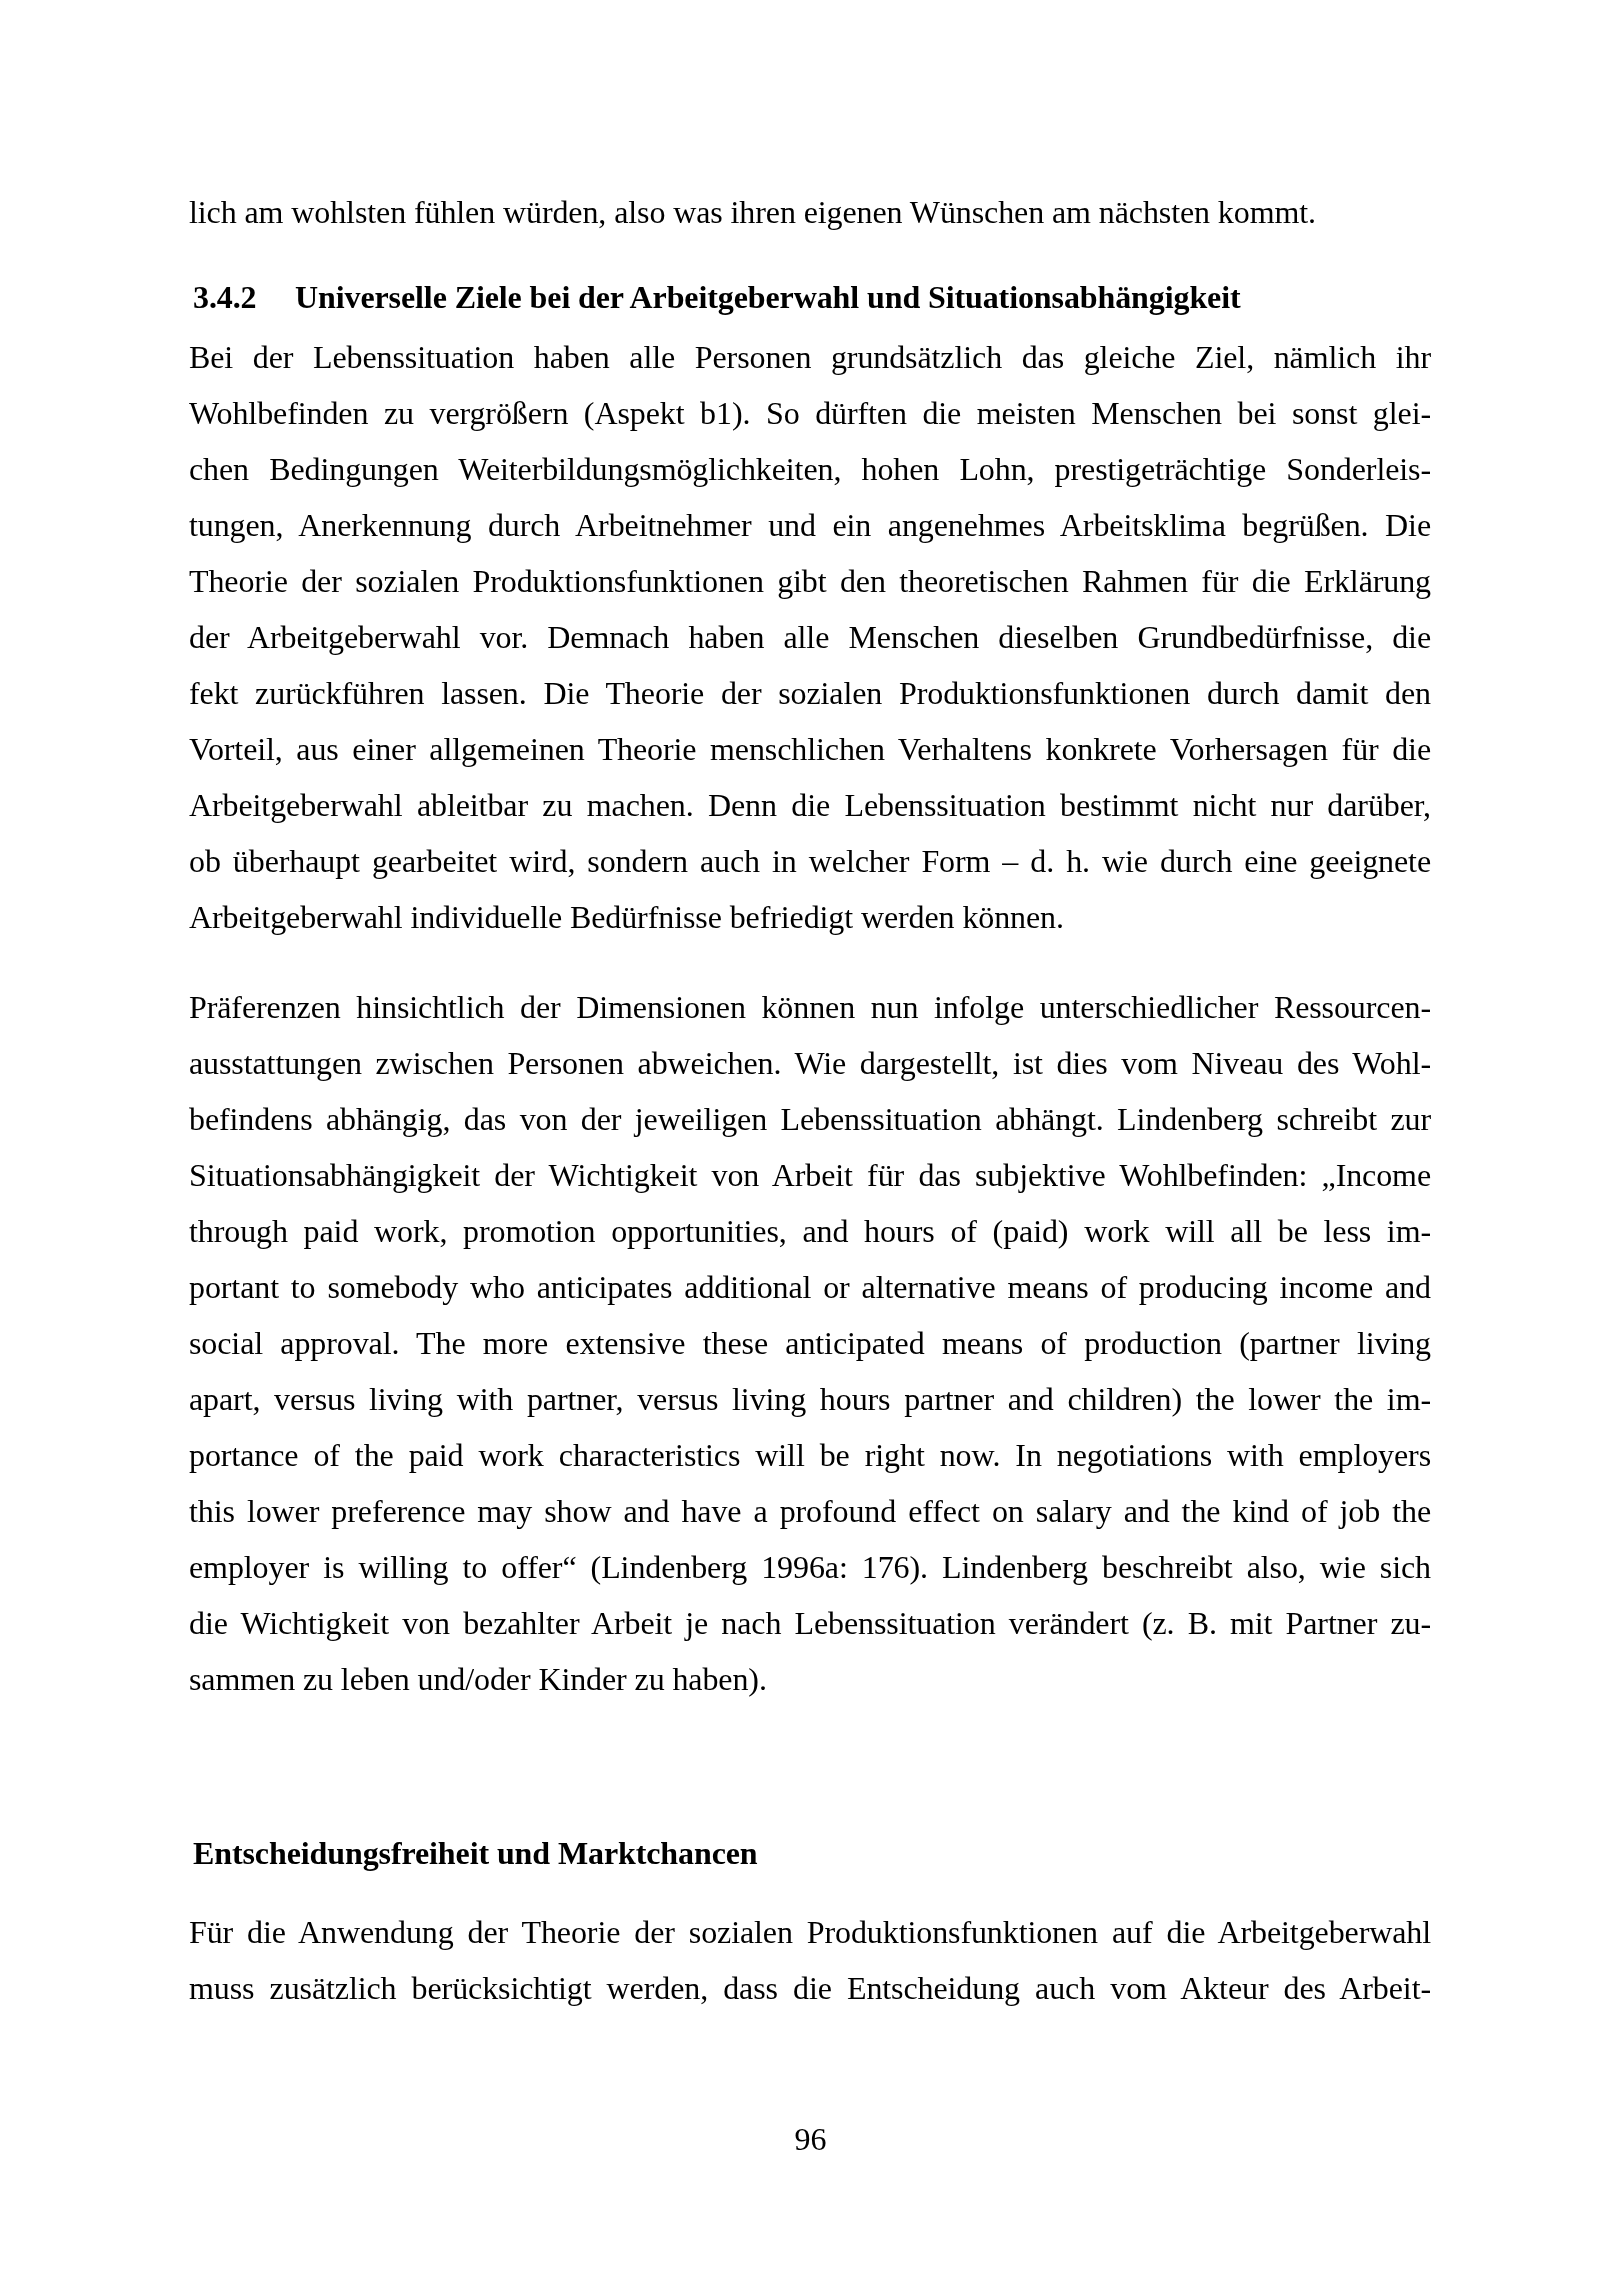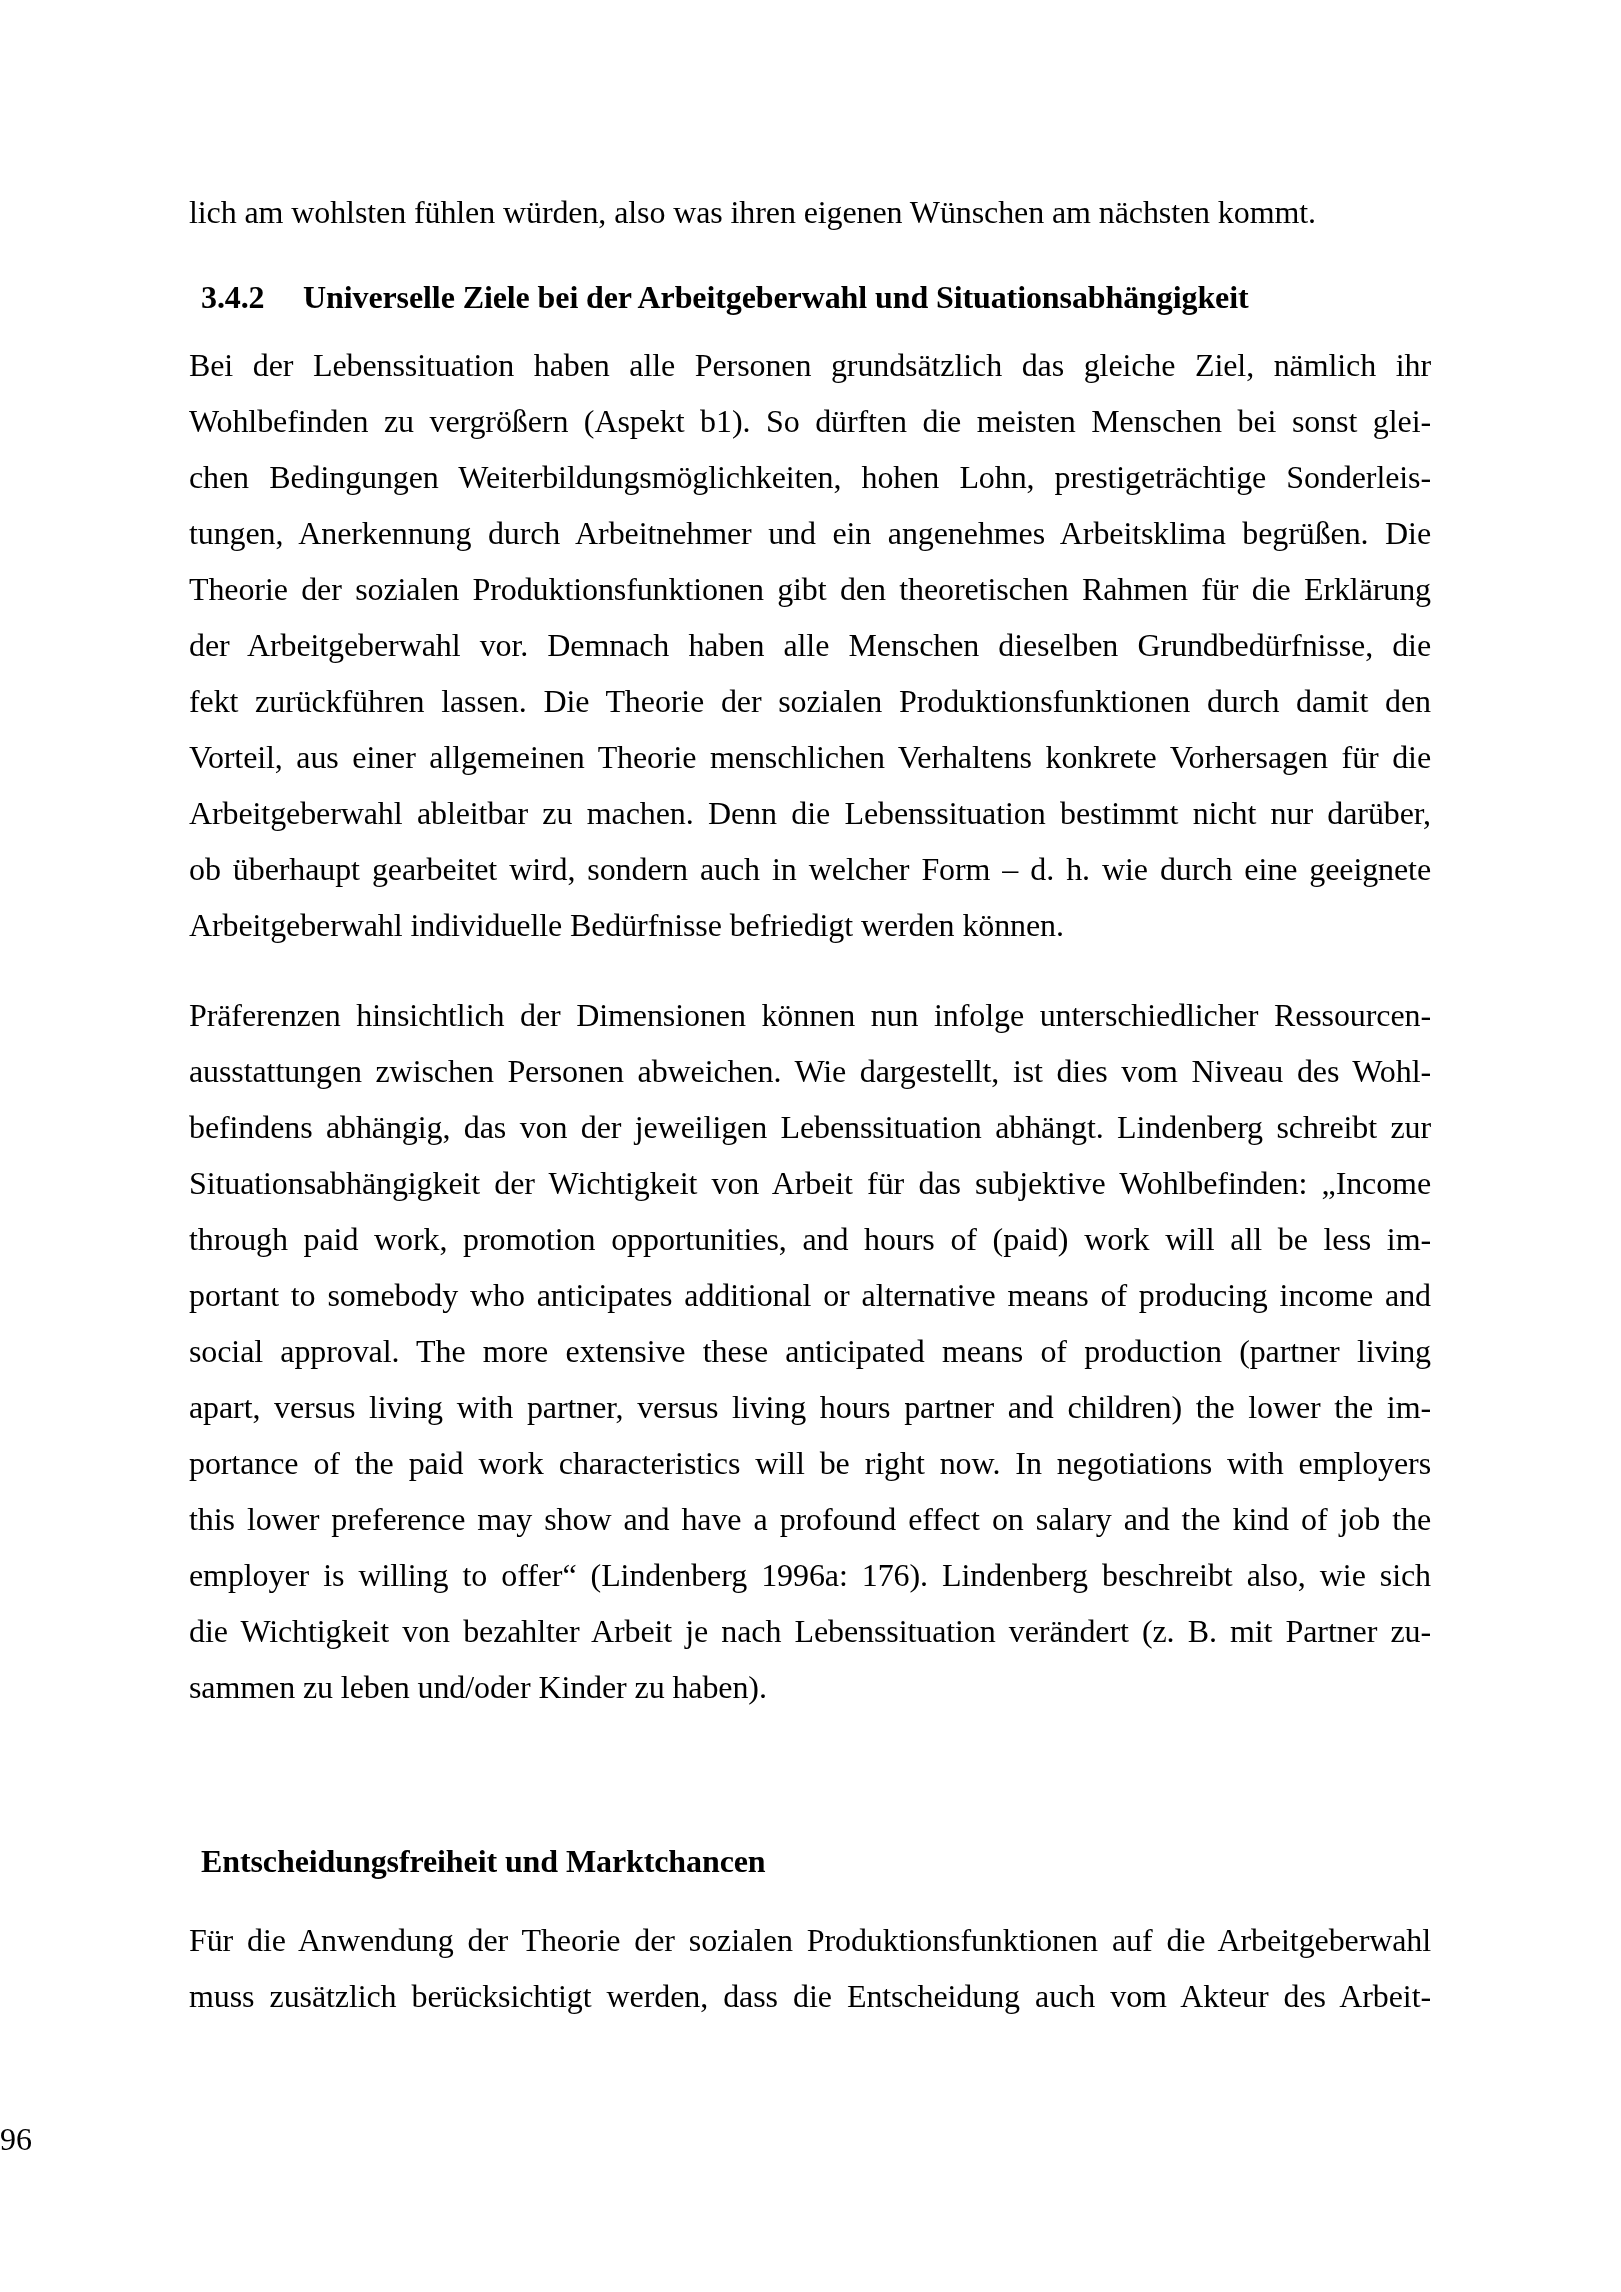--- a/index.html
+++ b/index.html
@@ -37,21 +37,21 @@
     text-align-last: left;
   }
   .para.cont .line:last-child {
     text-align-last: justify;
   }
   .heading {
     font-size: 32px;
     line-height: 56px;
     height: 56px;
     font-weight: bold;
-    margin: 12px;
+    margin: 4px;
     letter-spacing: -0.1px;
     overflow: hidden;
   }
   .heading-section {
     margin-top: 29px;
   }
   .hnum {
     display: inline-block;
     width: 102px;
   }
@@ -59,20 +59,21 @@
   .para-preferences { margin-top: 34px; }
   .heading-sub { margin-top: 118px; }
   .para-decision { margin-top: 22.5px; }
   .page-number-wrap {
     position: absolute;
     top: 2111px;
     left: 0;
     width: 1621px;
     height: 56px;
     line-height: 56px;
+    text-align: center;
     font-size: 32px;
   }
 </style>
 </head>
 <body>
 
 <div class="page">
 
   <main class="text-block">
 

